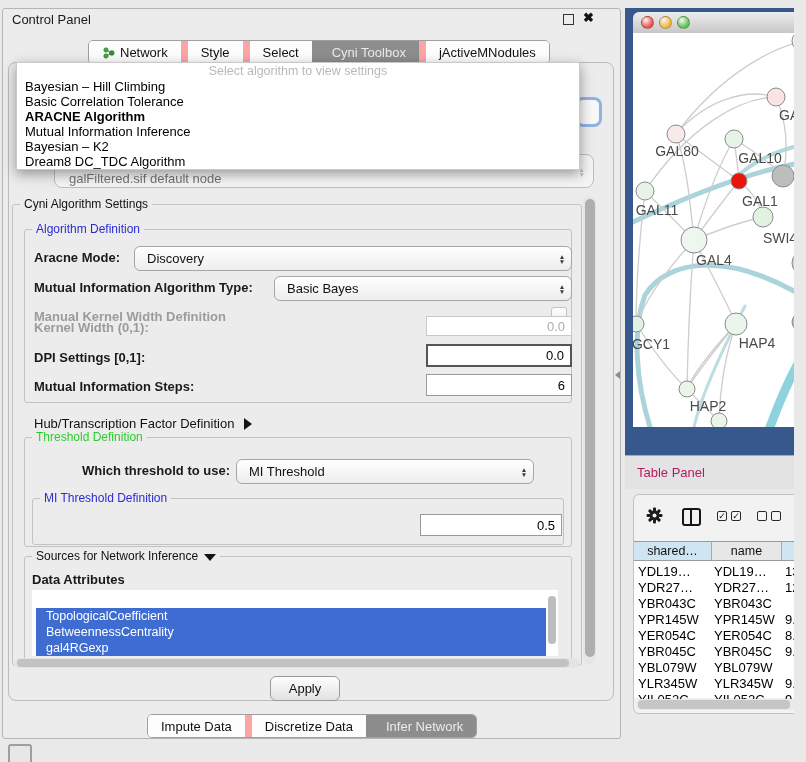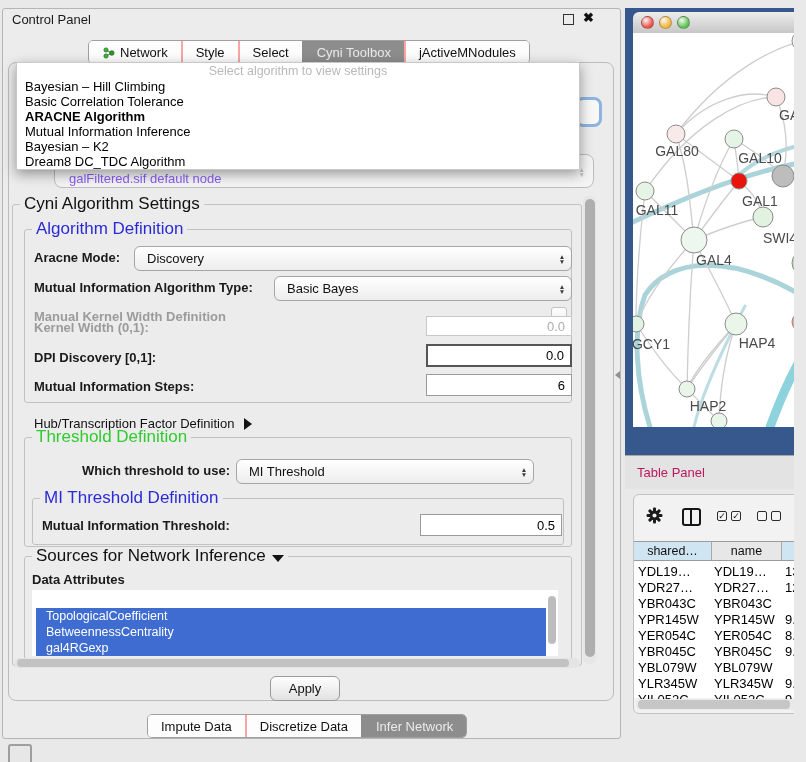--- a/index.html
+++ b/index.html
@@ -5,36 +5,36 @@
   html,body{margin:0;padding:0;}
   body{background:#e9e9e9;font-family:"Liberation Sans",sans-serif;}
   #root{position:relative;width:794px;height:762px;overflow:hidden;background:#e9e9e9;font-size:13px;color:#111;}
   .nowrap{white-space:nowrap;}
   
   .panel{position:absolute;left:2px;top:8px;width:617px;height:729px;background:#ececec;border:1px solid #b5b5b5;border-radius:3px;}
   .panel-title{position:absolute;left:12px;top:12px;font-size:13px;color:#1a1a1a;}
   .float-icon{position:absolute;left:563px;top:14px;width:9px;height:9px;border:1.6px solid #333;background:transparent;}
   .close-icon{position:absolute;left:583px;top:10px;font-size:13px;font-weight:bold;color:#111;}
   .tabstrip{position:absolute;display:flex;height:22px;border:1px solid #9f9f9f;border-radius:5px;overflow:hidden;background:#fdfdfd;font-size:13px;}
-  .tab{display:flex;align-items:center;justify-content:center;padding:0 13px;border-left:2px solid #fca5a5;background:#fdfdfd;color:#111;cursor:default;}
+  .tab{display:flex;align-items:center;justify-content:center;padding:0 13px;border-left:7px solid #fca5a5;background:#fdfdfd;color:#111;cursor:default;}
   .tab:first-child{border-left:none;}
   .tab.sel{background:#8d8d8d;color:#ebebeb;border-left-color:#8d8d8d;}
   .content-box{position:absolute;left:8px;top:62px;width:604px;height:637px;border:1px solid #bcbcbc;border-radius:8px;background:#ececec;}
   
   .popup{position:absolute;left:16px;top:62px;width:562px;height:106px;background:#fff;border:1px solid #c9c9c9;box-shadow:0 4px 12px rgba(0,0,0,.38);z-index:6;}
   .popup-header{height:16px;line-height:16px;text-align:center;color:#b9b9b9;font-size:12.5px;}
   .pitem{height:15px;line-height:15px;padding-left:8px;font-size:13px;color:#000;}
   .pitem.bold{font-weight:bold;}
   
   .combo-fragment{position:absolute;left:54px;top:154px;width:538px;height:32px;border:1px solid #bdbdbd;border-radius:8px;background:#f4f4f4;z-index:1;}
-  .combo-fragment .ghost{position:absolute;left:14px;top:16px;font-size:13px;color:#8b5cf6;}
+  .combo-fragment .ghost{position:absolute;left:14px;top:16px;font-size:13px;color:#737373;}
   .focus-fragment{position:absolute;left:575px;top:97px;width:21px;height:24px;border:3px solid #8fb3e0;border-radius:8px;background:#f8f8f8;z-index:1;}
   
   .groupbox{position:absolute;border:1px solid #c2c2c2;border-radius:3px;}
-  .gtitle{position:absolute;top:-8px;left:7px;background:#ececec;padding:0 4px;font-size:17px;line-height:14px;white-space:nowrap;}
+  .gtitle{position:absolute;top:-8px;left:7px;background:#ececec;padding:0 4px;font-size:12px;line-height:14px;white-space:nowrap;}
   .t-blue{color:#2b2bd6;}
   .t-green{color:#2ecc2e;}
   .blab{position:absolute;font-size:13px;font-weight:bold;color:#1a1a1a;white-space:nowrap;}
   .glab{color:#9b9b9b !important;}
   .combo{position:absolute;background:linear-gradient(#ffffff,#ededed);border:1px solid #a6a6a6;border-radius:6px;display:flex;align-items:center;font-size:13px;}
   .combo .ctext{flex:1;padding-left:12px;color:#111;}
   .combo .spin{width:18px;display:flex;flex-direction:column;align-items:center;justify-content:center;color:#3a3a3a;font-size:6.5px;line-height:5px;}
   .field{position:absolute;background:#fff;border:1px solid #9a9a9a;font-size:13px;display:flex;align-items:center;justify-content:flex-end;padding:0 6px;color:#000;}
   .field.dis{border-color:#c8c8c8;color:#adadad;}
   .field.dark{border:2px solid #555;}
@@ -142,21 +142,21 @@
   <div class="combo" style="left:274px;top:276px;width:296px;height:23px;">
     <span class="ctext nowrap">Basic Bayes</span>
     <span class="spin">▲<br>▼</span>
   </div>
   <span class="blab glab" style="left:34px;top:309px;">Manual Kernel Width Definition</span>
   <div class="checkbox" style="left:551px;top:307px;"></div>
   <span class="blab glab" style="left:34px;top:320px;">Kernel Width (0,1):</span>
   <div class="field dis" style="left:426px;top:316px;width:132px;height:18px;">
       <span>0.0</span>
     </div>
-  <span class="blab" style="left:34px;top:350px;">DPI Discovery [0,1]:</span>
+  <span class="blab" style="left:34px;top:350px;">DPI Settings [0,1]:</span>
   <div class="field dark" style="left:426px;top:344px;width:130px;height:19px;">
       <span>0.0</span>
     </div>
   <span class="blab" style="left:34px;top:379px;">Mutual Information Steps:</span>
   <div class="field" style="left:426px;top:374px;width:132px;height:20px;">
       <span>6</span>
     </div>
 
   <div class="expander" style="left:34px;top:409px;margin-top:7px;">
     <span>Hub/Transcription Factor Definition</span>
@@ -167,21 +167,20 @@
     <span class="gtitle t-green">Threshold Definition</span>
   </div>
   <span class="blab" style="left:34px;top:463px;width:196px;text-align:right;">Which threshold to use:</span>
   <div class="combo" style="left:236px;top:459px;width:296px;height:23px;">
     <span class="ctext nowrap">MI Threshold</span>
     <span class="spin">▲<br>▼</span>
   </div>
   <div class="groupbox" style="left:32px;top:498px;width:530px;height:45px;">
     <span class="gtitle t-blue">MI Threshold Definition</span>
   </div>
-  <span class="blab" style="left:42px;top:518px;">Mutual Information Threshold:</span>
   <div class="field" style="left:420px;top:514px;width:128px;height:20px;">
       <span>0.5</span>
     </div>
 
   <div class="groupbox" style="left:24px;top:556px;width:546px;height:106px;">
     <span class="gtitle">
       <span>Sources for Network Inference</span><span class="tri-down"></span>
     </span>
   </div>
   <span class="blab" style="left:32px;top:572px;">Data Attributes</span>

